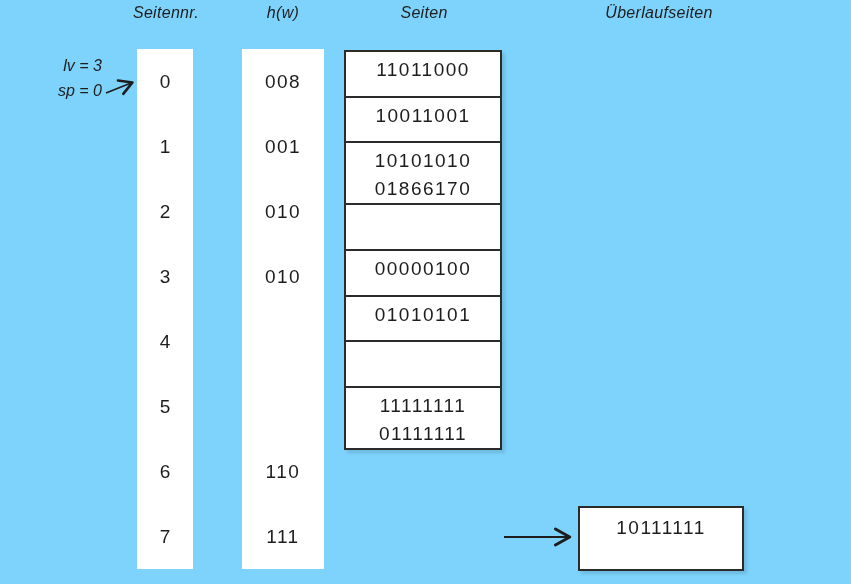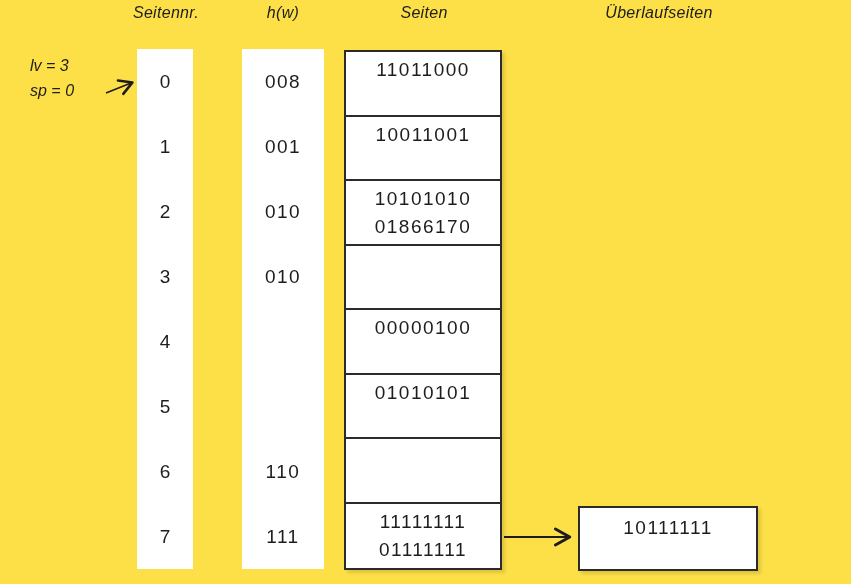--- a/index.html
+++ b/index.html
@@ -1,20 +1,20 @@
 <!DOCTYPE html>
 <html><head>
 <meta charset="utf-8">
 <style>
   html, body { margin: 0; padding: 0; }
   .canvas {
     position: relative;
     width: 851px;
     height: 584px;
-    background: #fde047;
+    background: #7dd3fc;
     font-family: "Liberation Sans", sans-serif;
     color: #1d1d1d;
     overflow: hidden;
   }
   .col-header {
     position: absolute;
     top: 4px;
     transform: translateX(-50%);
     font-style: italic;
     font-size: 16px;
@@ -36,32 +36,32 @@
     text-align: center;
     font-size: 19px;
   }
   .rowlabel.nr { left: 137px; width: 56px; }
   .rowlabel.hw { left: 242px; width: 82px; letter-spacing: 1.5px; }
   .state-block {
     position: absolute;
     left: 30px;
     top: 53px;
     width: 72px;
-    text-align: left;
+    text-align: right;
     font-style: italic;
     font-size: 16px;
     line-height: 25px;
     white-space: nowrap;
   }
   .bucket-column {
     position: absolute;
     left: 344px;
     top: 50px;
     width: 158px;
-    height: 520px;
+    height: 400px;
     box-sizing: border-box;
     background: #ffffff;
     border: 2px solid #2b2b2b;
     box-shadow: 3px 3px 3px rgba(0,0,0,0.12);
     display: grid;
     grid-template-rows: repeat(8, 1fr);
   }
   .bucket-cell {
     border-bottom: 2px solid #2b2b2b;
     box-sizing: border-box;
@@ -70,21 +70,21 @@
     font-size: 19px;
     line-height: 28px;
     letter-spacing: 1.5px;
   }
   .bucket-cell:last-child { border-bottom: none; }
   .bucket-cell span { display: block; }
   .overflow-box {
     position: absolute;
     left: 578px;
     top: 506px;
-    width: 180px;
+    width: 166px;
     height: 65px;
     box-sizing: border-box;
     background: #ffffff;
     border: 2px solid #2b2b2b;
     box-shadow: 3px 3px 3px rgba(0,0,0,0.12);
     text-align: center;
     padding-top: 6px;
     font-size: 19px;
     line-height: 28px;
     letter-spacing: 1.5px;

